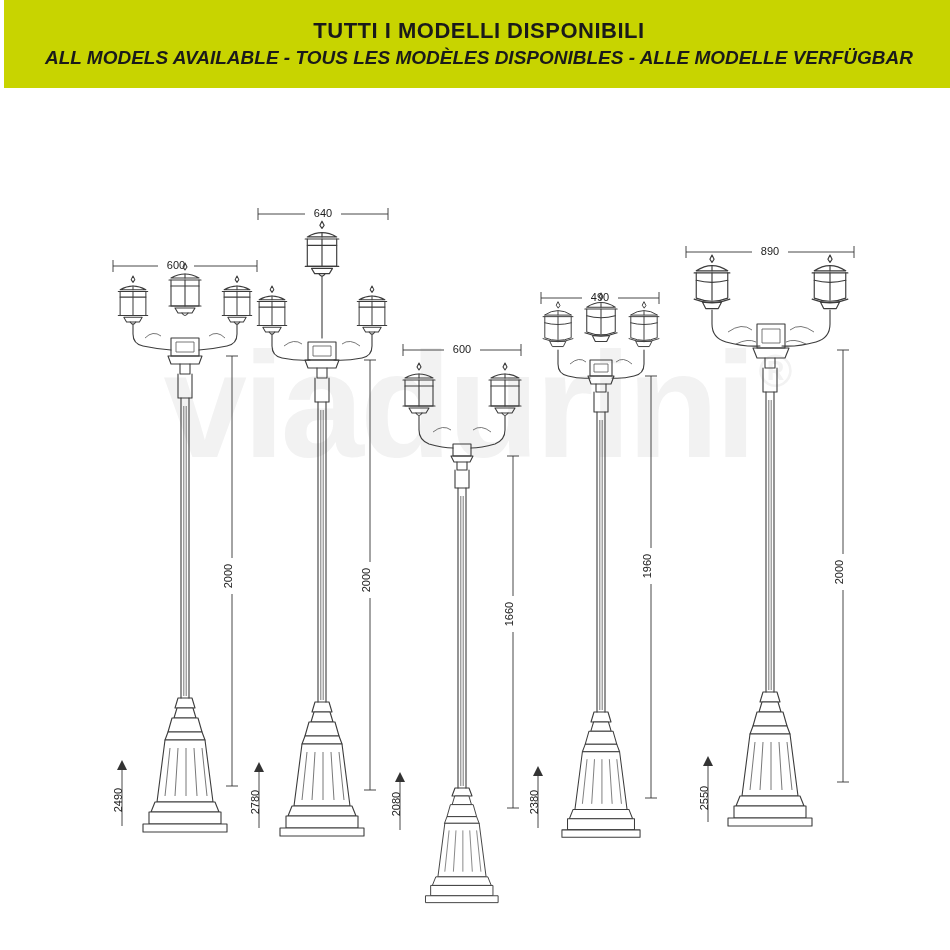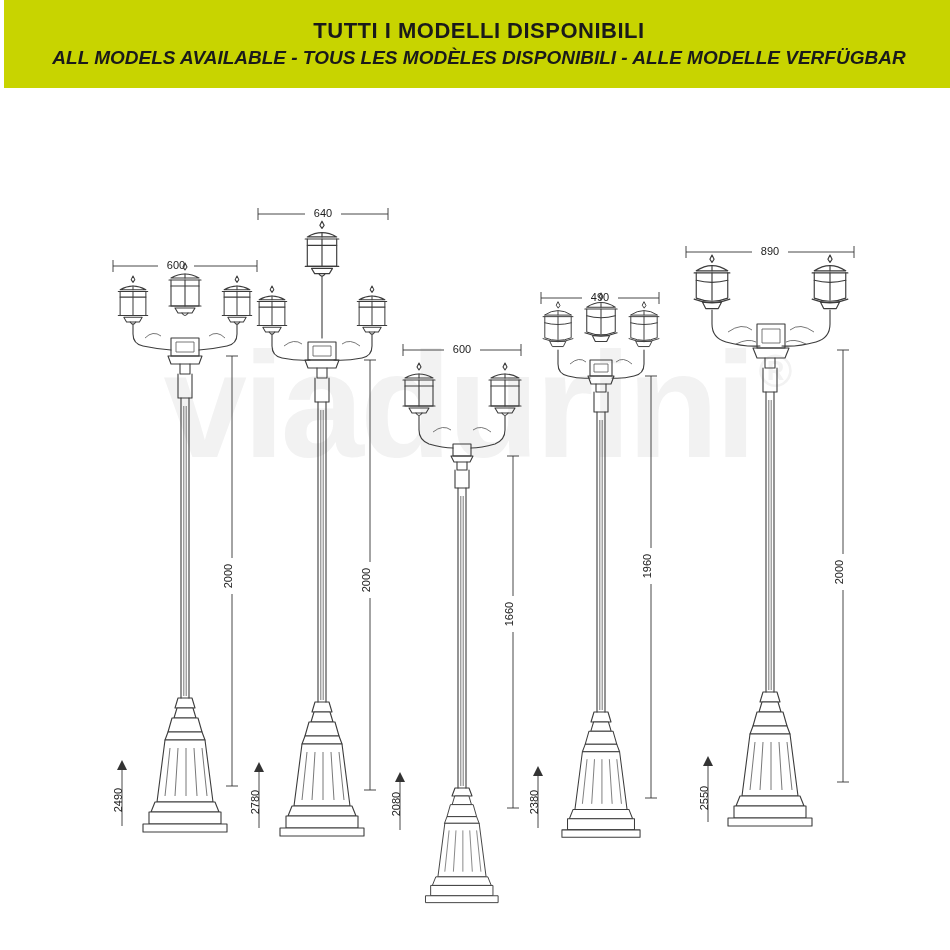--- a/index.html
+++ b/index.html
@@ -46,21 +46,21 @@
   .dim{fill:none;stroke:#333;stroke-width:.9;}
   .lbl{font-family:"Liberation Sans",sans-serif;font-size:11px;fill:#222;}
   .lblv{font-family:"Liberation Sans",sans-serif;font-size:11px;fill:#222;}
   .base{fill:#ffffff;}
 </style>
 </head>
 <body>
 
 <div class="banner">
   <div class="line1">TUTTI I MODELLI DISPONIBILI</div>
-  <div class="line2">ALL MODELS AVAILABLE - TOUS LES MODÈLES DISPONIBILI - ALLE MODELLE VERFÜGBAR</div>
+  <div class="line2">ALL MODELS AVAILABLE - TOUS LES MODÈLES DISPONIBLES - ALLE MODELLE VERFÜGBAR</div>
 </div>
 
 <div class="watermark">
   <span>viadurini</span><span class="reg">®</span>
 </div>
 
 <div class="stage">
 <svg width="950" height="862" viewBox="0 0 950 862" xmlns="http://www.w3.org/2000/svg">
 
   <defs>

